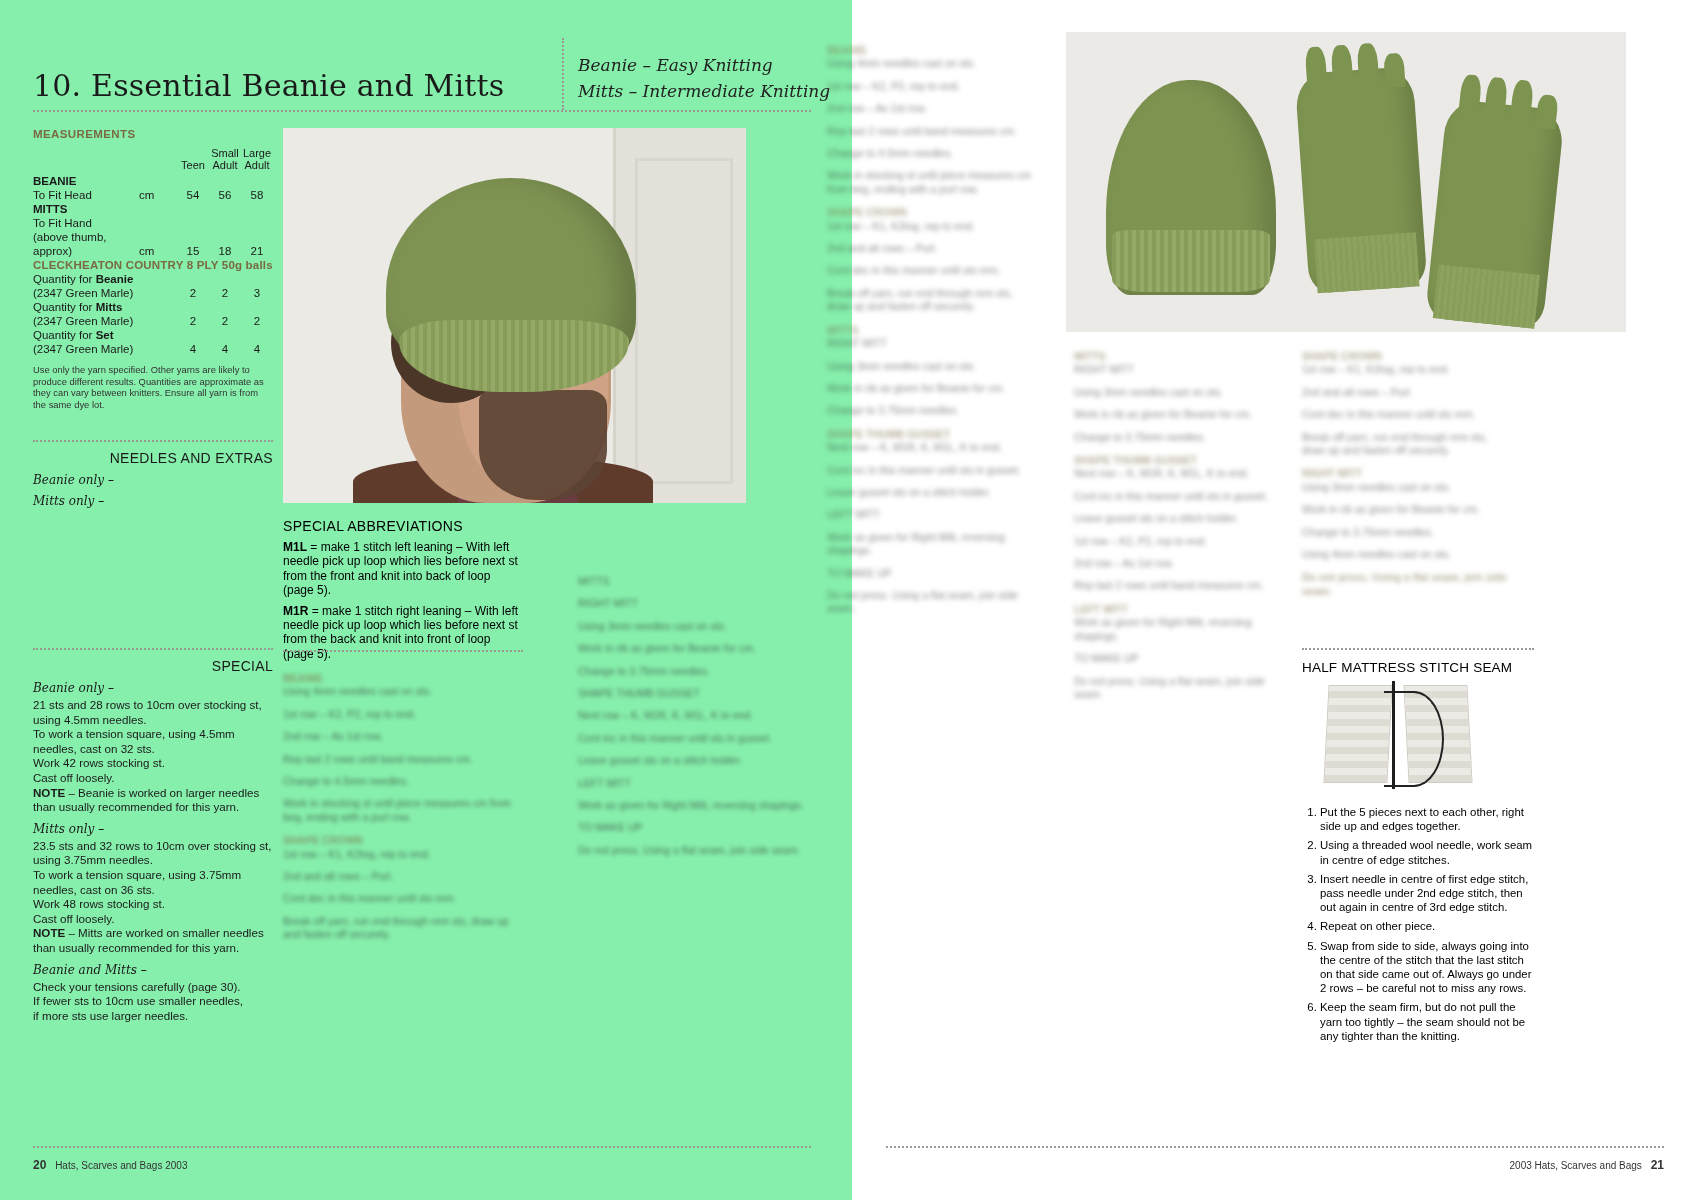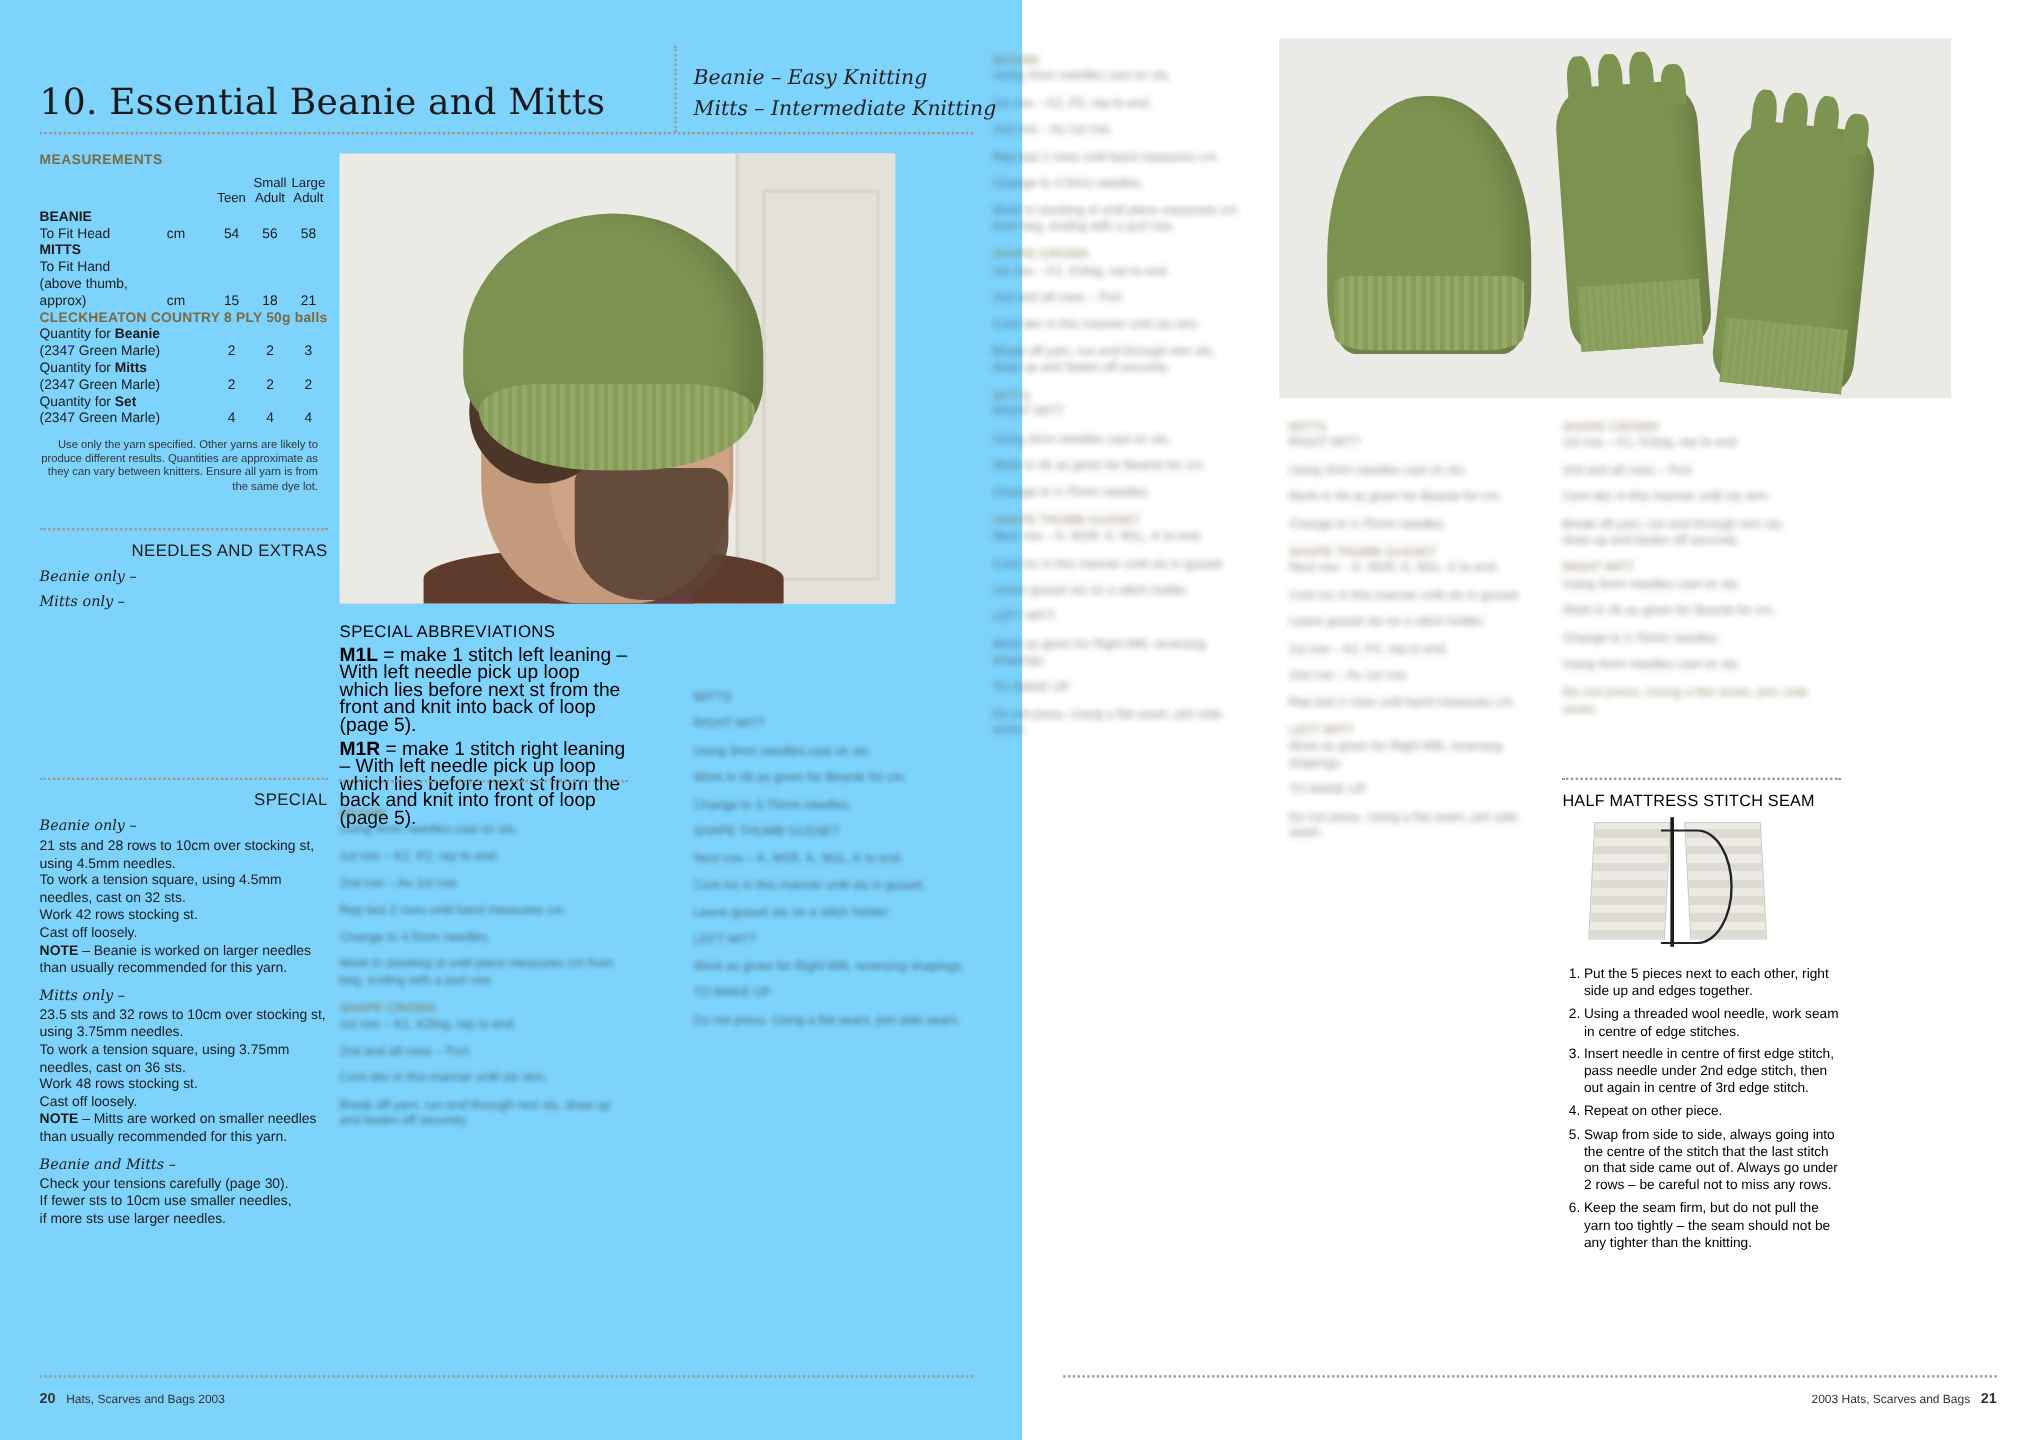--- a/index.html
+++ b/index.html
@@ -2,21 +2,21 @@
 <html><head>
 <meta charset="utf-8">
 <style>
   html,body{margin:0;padding:0;background:#e8e8e6;}
   body{font-family:"Liberation Sans", sans-serif;}
   .page{
     position:relative;width:1697px;height:1200px;background:#ffffff;overflow:hidden;
   }
   .spread{position:absolute;inset:0;}
   
-  .left{position:absolute;left:0;top:0;width:852px;height:1200px;background:#7dd3fc;}
+  .left{position:absolute;left:0;top:0;width:852px;height:1200px;background:#86efac;}
   .right{position:absolute;left:852px;top:0;width:845px;height:1200px;background:#fff;}
 
   .title{
     position:absolute;left:33px;top:48px;width:500px;
     font-family:"DejaVu Serif", serif;
     font-size:30px;letter-spacing:.2px;color:#1a1a1a;font-weight:400;
   }
   .subtitle{
     position:absolute;left:578px;top:52px;width:260px;
     font-family:"DejaVu Serif", serif;font-style:italic;font-size:17px;line-height:26px;color:#222;
@@ -30,21 +30,21 @@
     margin:0 0 6px 0;font-size:11.5px;letter-spacing:.4px;color:#7a6a42;font-weight:700;
     text-transform:uppercase;
   }
   .meas table{border-collapse:collapse;width:240px;font-size:11.5px;}
   .meas td{padding:1px 0;vertical-align:bottom;}
   .meas .hdr td{font-size:11px;font-weight:400;line-height:12px;padding-bottom:3px;}
   .c-unit{width:38px;text-align:left;}
   .c-n{width:32px;text-align:center;}
   .sect{font-weight:700;padding-top:5px;}
   .brand{color:#7a6a42;font-weight:700;font-size:11.5px;padding-top:7px;letter-spacing:.2px;}
-  .note-small{font-size:9.4px;line-height:11.6px;color:#333;margin-top:8px;width:232px;text-align:right;}
+  .note-small{font-size:9.4px;line-height:11.6px;color:#333;margin-top:8px;width:232px;}
 
   .col-l{position:absolute;left:33px;width:240px;color:#1a1a1a;}
   .hd{font-size:14px;letter-spacing:.3px;font-weight:400;margin:0 0 5px 0;text-align:right;}
   .ital{font-family:"DejaVu Serif",serif;font-style:italic;font-size:12px;margin:7px 0 3px;}
   ul.bul{margin:2px 0 0 0;padding-left:14px;}
   ul.bul li{font-size:11.6px;line-height:14.6px;margin-bottom:6px;}
   .body-s{font-size:11.6px;line-height:14.6px;}
   .b{font-weight:700;}
 
   .photo{
@@ -84,21 +84,21 @@
   .photo .coat{
     position:absolute;left:70px;top:330px;width:300px;height:60px;background:#5e3b2b;
     border-radius:40% 40% 0 0;
   }
   .photo .shirt{
     position:absolute;left:175px;top:352px;width:120px;height:40px;background:#6a3b40;border-radius:50% 50% 0 0;
   }
 
   .spec{position:absolute;left:283px;top:518px;width:240px;}
   .spec h3{font-size:14px;margin:0 0 6px;font-weight:400;letter-spacing:.3px;}
-  .spec p{font-size:16px;line-height:14.4px;margin:0 0 6px;}
+  .spec p{font-size:12px;line-height:14.4px;margin:0 0 6px;}
 
   .dot-h{position:absolute;border-top:2px dotted #9a9a92;}
   .dot-v{position:absolute;border-left:2px dotted #9a9a92;}
 
   
   .blur{filter:blur(2.2px);opacity:.62;}
   .blur-strong{filter:blur(2.6px);opacity:.55;}
   .fakecol{position:absolute;font-size:10.5px;line-height:13.4px;color:#242424;}
   .fakecol .h{color:#7a6a42;font-weight:700;font-size:10.5px;margin-top:10px;}
   .fakecol p{margin:0 0 9px 0;}

